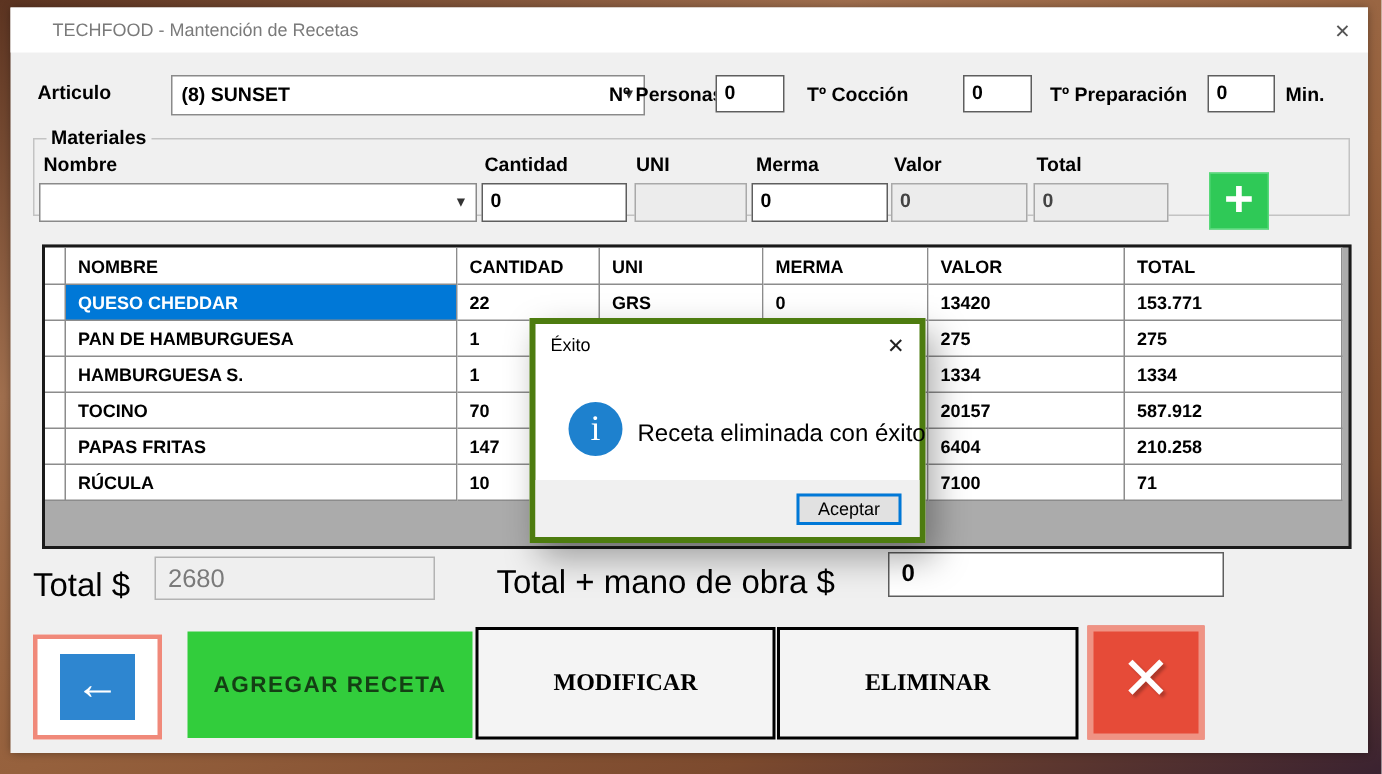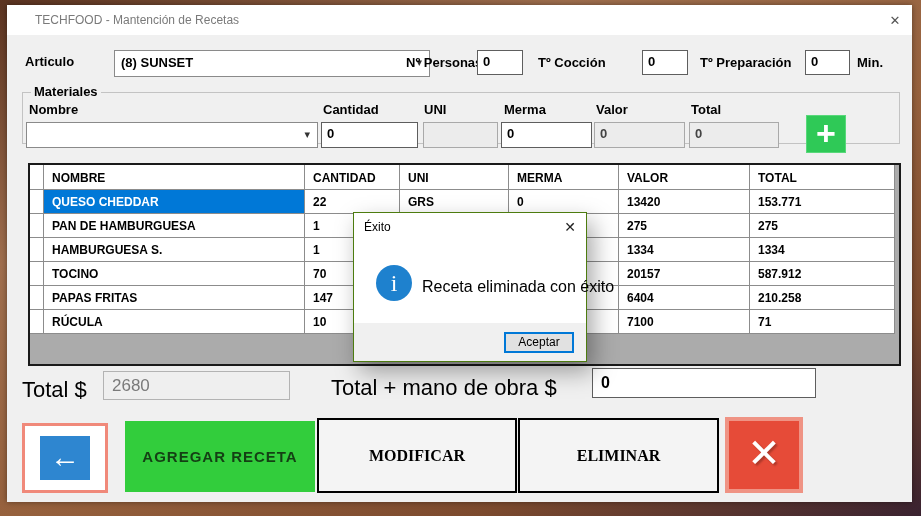--- a/index.html
+++ b/index.html
@@ -44,21 +44,21 @@
   .mano-input{position:absolute;left:585px;top:363px;width:224px;height:30px;background:#fff;border:1px solid #5e5e5e;box-sizing:border-box;font-size:16px;font-weight:bold;color:#000;padding:5px 0 0 8px;}
 
   .back-btn{position:absolute;left:15px;top:418px;width:86px;height:70px;background:#fff;border:3px solid #f0897a;box-sizing:border-box;cursor:pointer;}
   .back-btn .sq{position:absolute;left:15px;top:10px;width:50px;height:44px;background:#2e86d0;color:#fff;font-size:30px;font-weight:bold;text-align:center;line-height:42px;}
   .agregar-btn{position:absolute;left:118px;top:416px;width:190px;height:71px;background:#32cd3c;border:none;color:#143f14;font-size:15px;font-weight:bold;text-align:center;line-height:71px;letter-spacing:1px;cursor:pointer;}
   .plain-btn{position:absolute;background:#f4f4f4;border:2px solid #000;box-sizing:border-box;color:#000;font-family:"Liberation Serif","DejaVu Serif",serif;font-size:16px;font-weight:bold;text-align:center;cursor:pointer;}
   .modificar-btn{left:310px;top:413px;width:200px;height:75px;line-height:71px;}
   .eliminar-btn{left:511px;top:413px;width:201px;height:75px;line-height:71px;}
   .redx-btn{position:absolute;left:718px;top:412px;width:78px;height:76px;background:#e64b38;border:4px solid #ef9384;box-sizing:border-box;color:#fff;font-size:40px;font-weight:bold;text-align:center;line-height:64px;text-shadow:2px 2px 2px rgba(0,0,0,.25);cursor:pointer;}
 
-  .dialog{position:absolute;left:346px;top:207px;width:234px;height:150px;background:#fff;border:1px solid #4d7c0f;box-sizing:border-box;box-shadow:6px 10px 22px rgba(0,0,0,.35);}
+  .dialog{position:absolute;left:346px;top:207px;width:264px;height:150px;background:#fff;border:4px solid #4d7c0f;box-sizing:border-box;box-shadow:6px 10px 22px rgba(0,0,0,.35);}
   .dialog .dtitle{position:absolute;left:10px;top:7px;font-size:12px;color:#000;}
   .dialog .dclose{position:absolute;right:10px;top:6px;font-size:14px;color:#222;}
   .dialog .dicon{position:absolute;left:22px;top:52px;width:36px;height:36px;border-radius:50%;background:#1e81ce;color:#fff;text-align:center;font-family:"Liberation Serif","DejaVu Serif",serif;font-size:24px;line-height:36px;}
   .dialog .dmsg{position:absolute;left:68px;top:65px;font-size:16px;color:#000;white-space:nowrap;}
   .dialog .dfooter{position:absolute;left:0;bottom:0;width:100%;height:38px;background:#f0f0f0;}
   .dialog .daccept{position:absolute;right:12px;top:9px;width:70px;height:21px;background:#e1e1e1;border:2px solid #0078d7;box-sizing:border-box;font-size:12px;text-align:center;line-height:17px;cursor:pointer;}
 </style>
 </head>
 <body>
 

